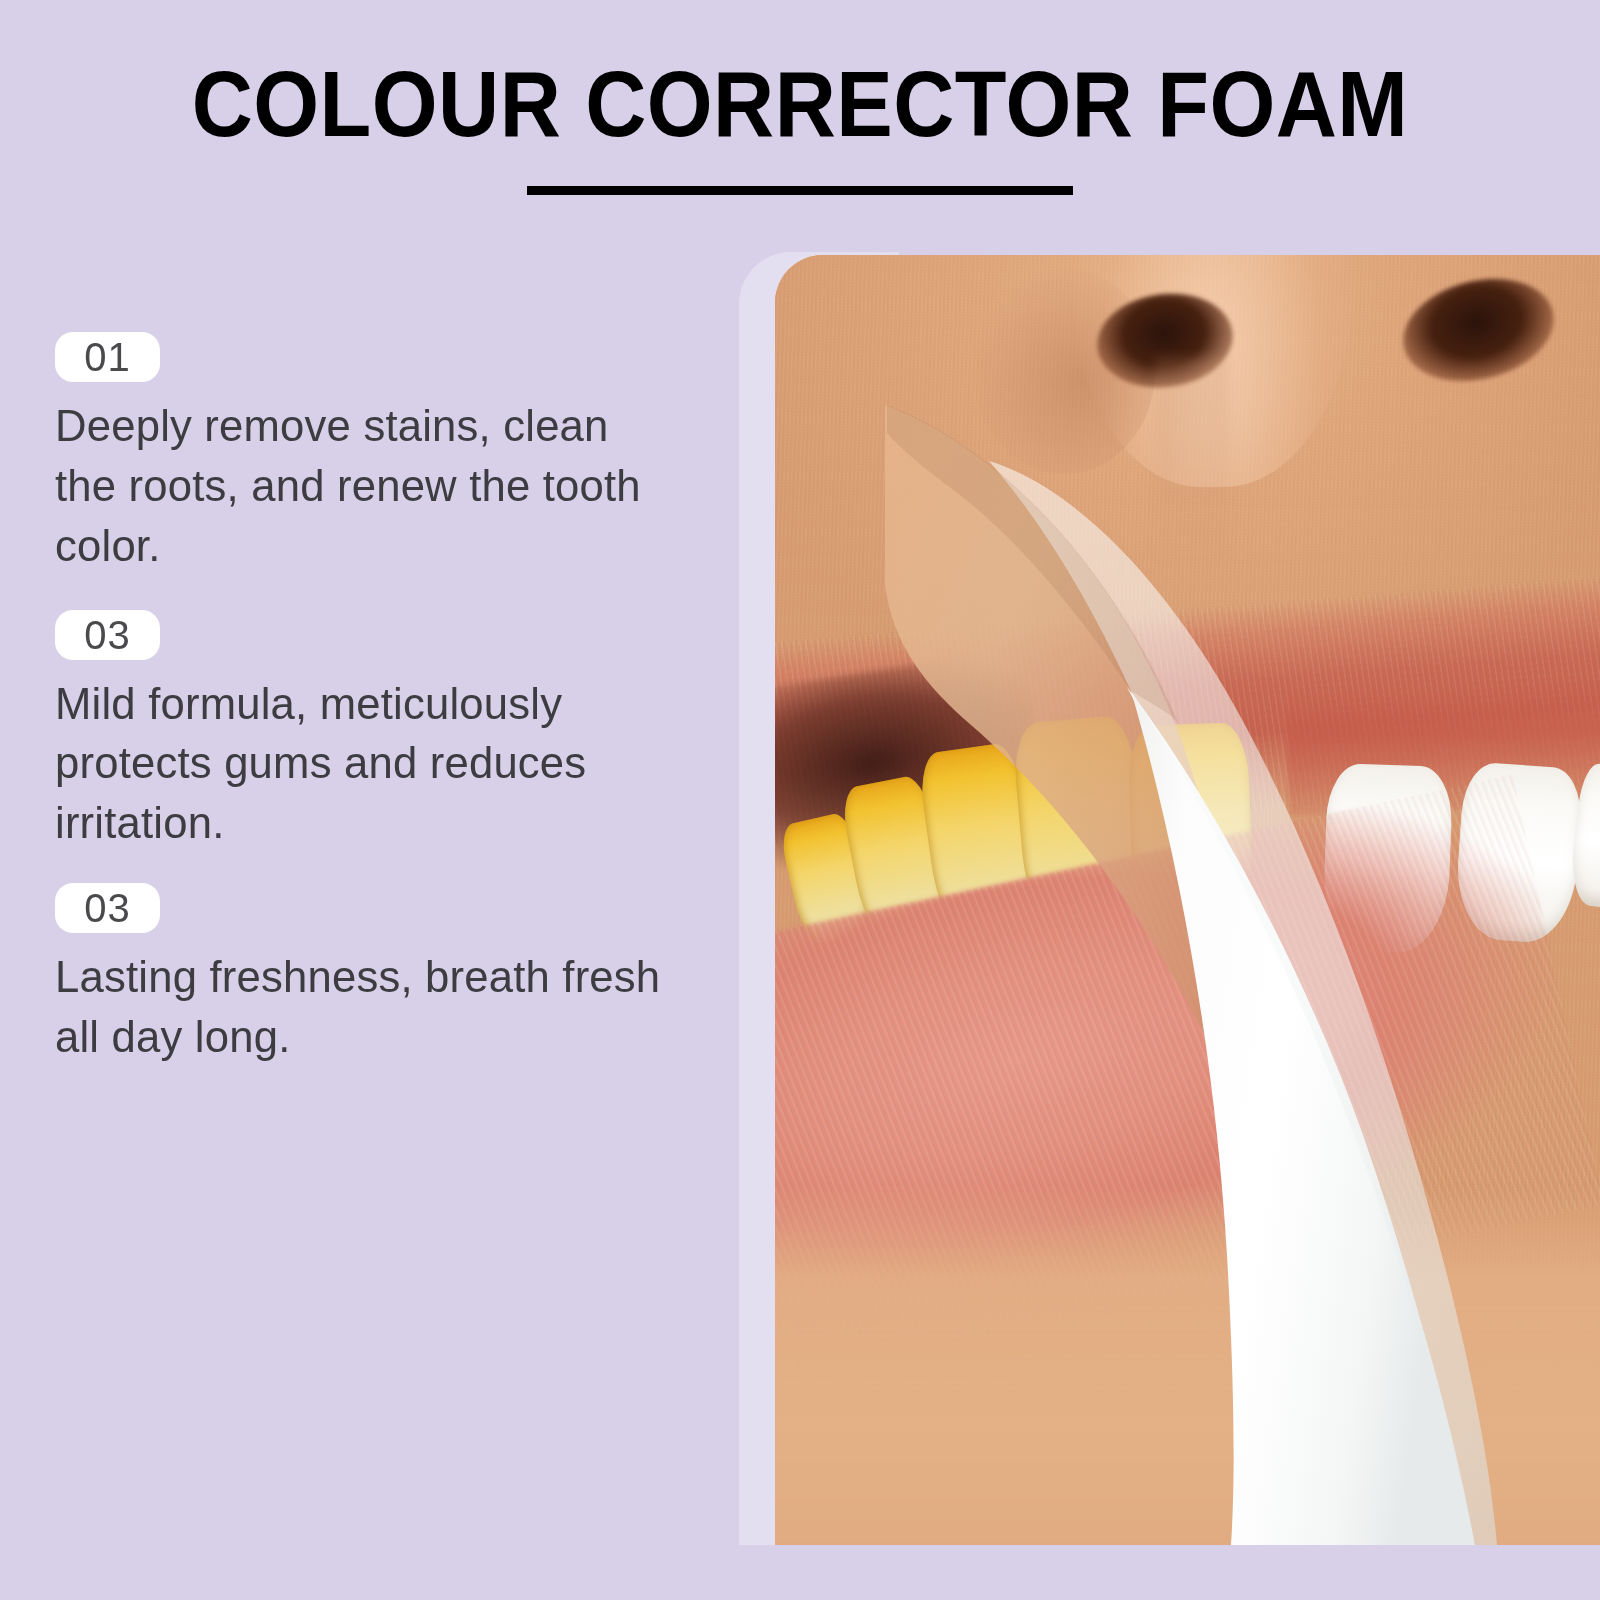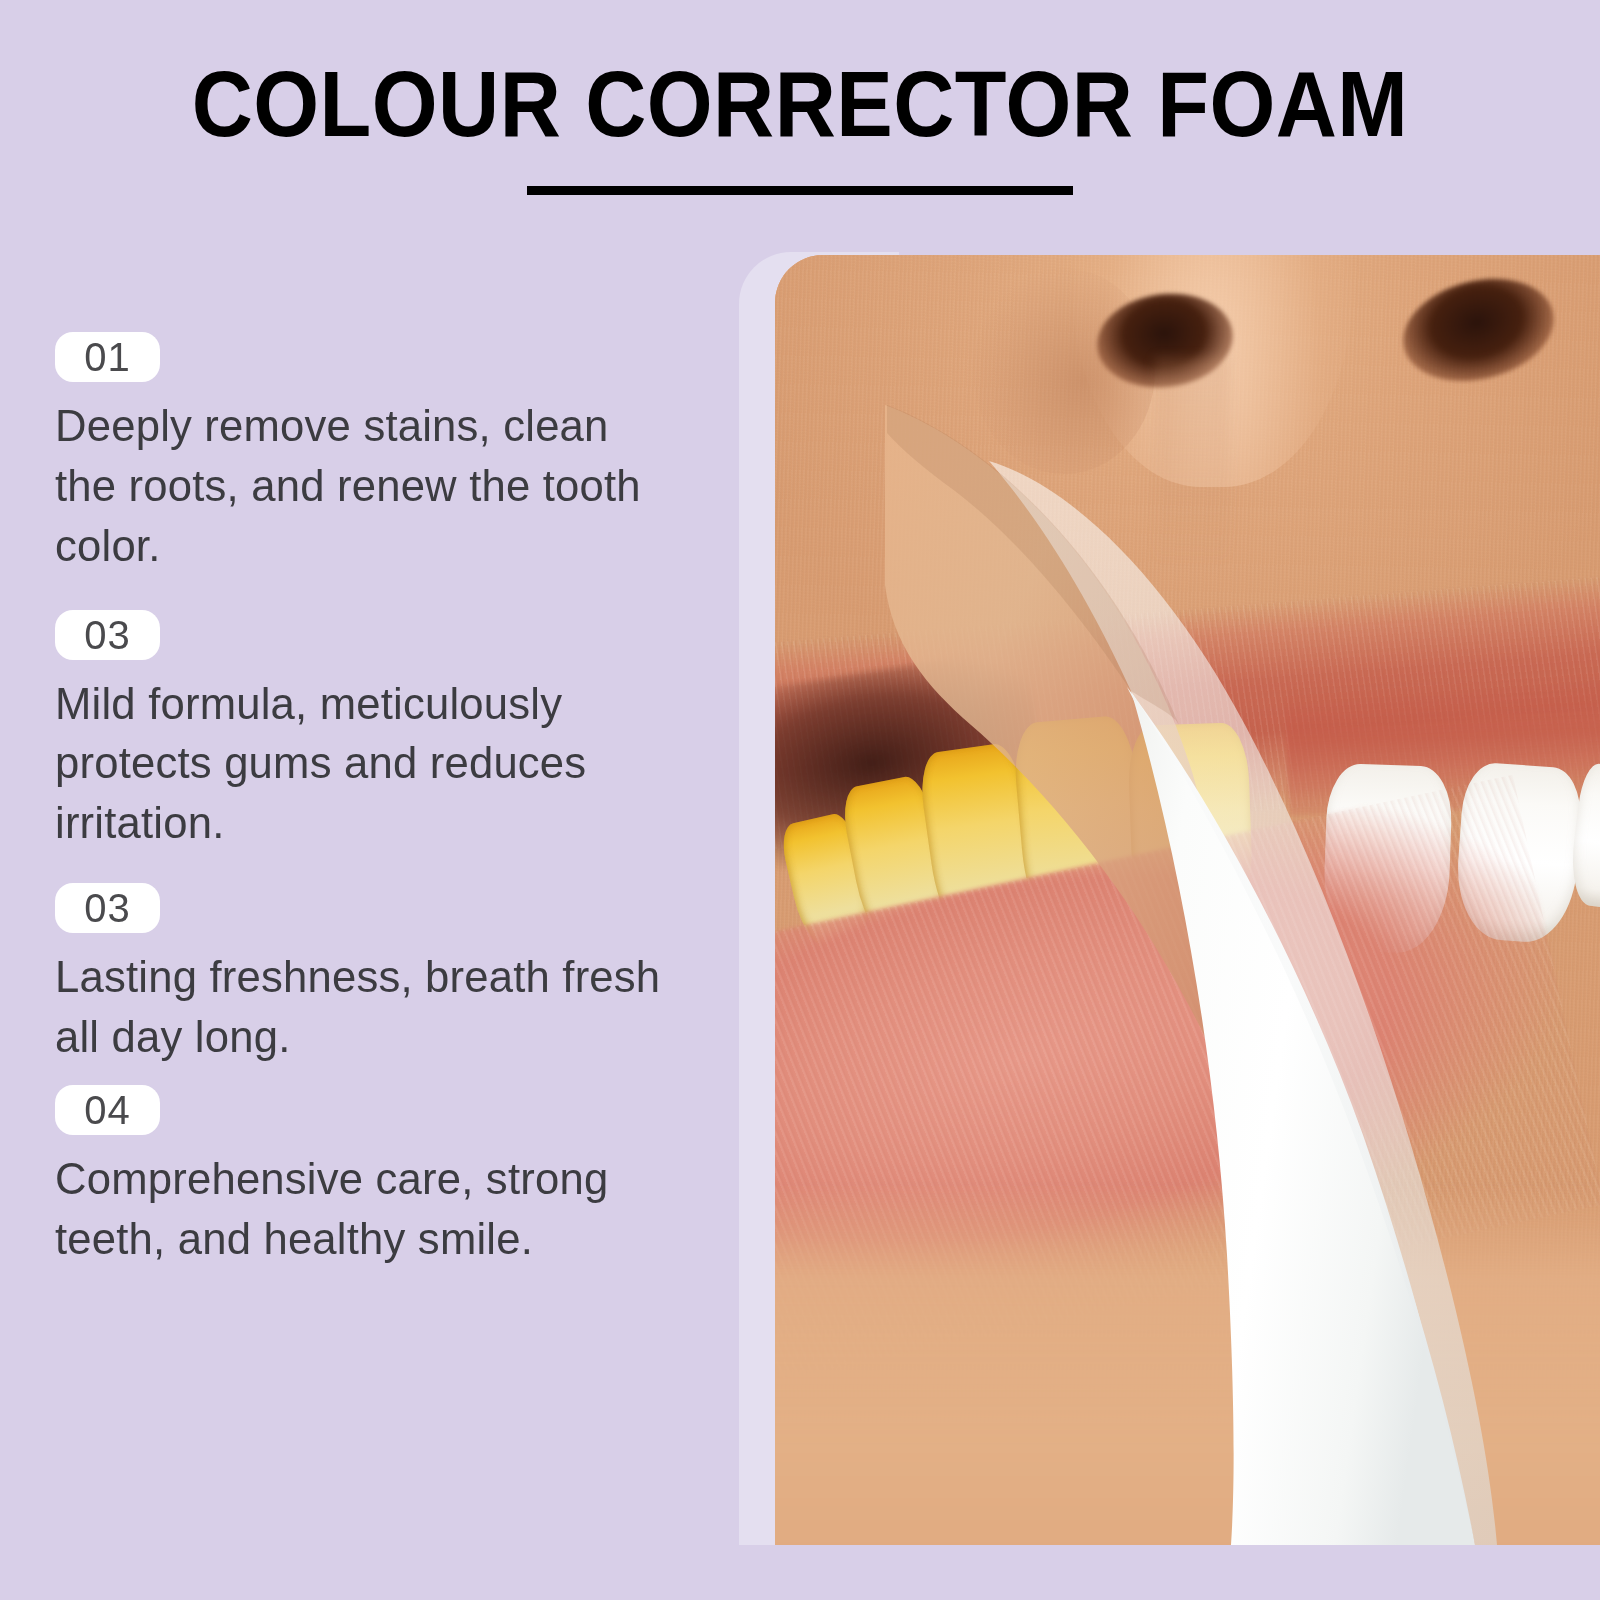--- a/index.html
+++ b/index.html
@@ -298,24 +298,20 @@
     <div class="feature f2">
       <div class="feature-badge">03</div>
       <div class="feature-text">Mild formula, meticulously protects gums and reduces irritation.</div>
     </div>
 
     <div class="feature f3">
       <div class="feature-badge">03</div>
       <div class="feature-text">Lasting freshness, breath fresh all day long.</div>
     </div>
 
-    <div class="feature f4">
-      <div class="feature-badge">04</div>
-      <div class="feature-text">Comprehensive care, strong teeth, and healthy smile.</div>
-    </div>
 
   </div>
 
   <div class="card-backing"></div>
 
   <div class="photo-panel">
     <div class="photo-inner">
 
       <div class="skin-base"></div>
       <div class="skin-texture"></div>

